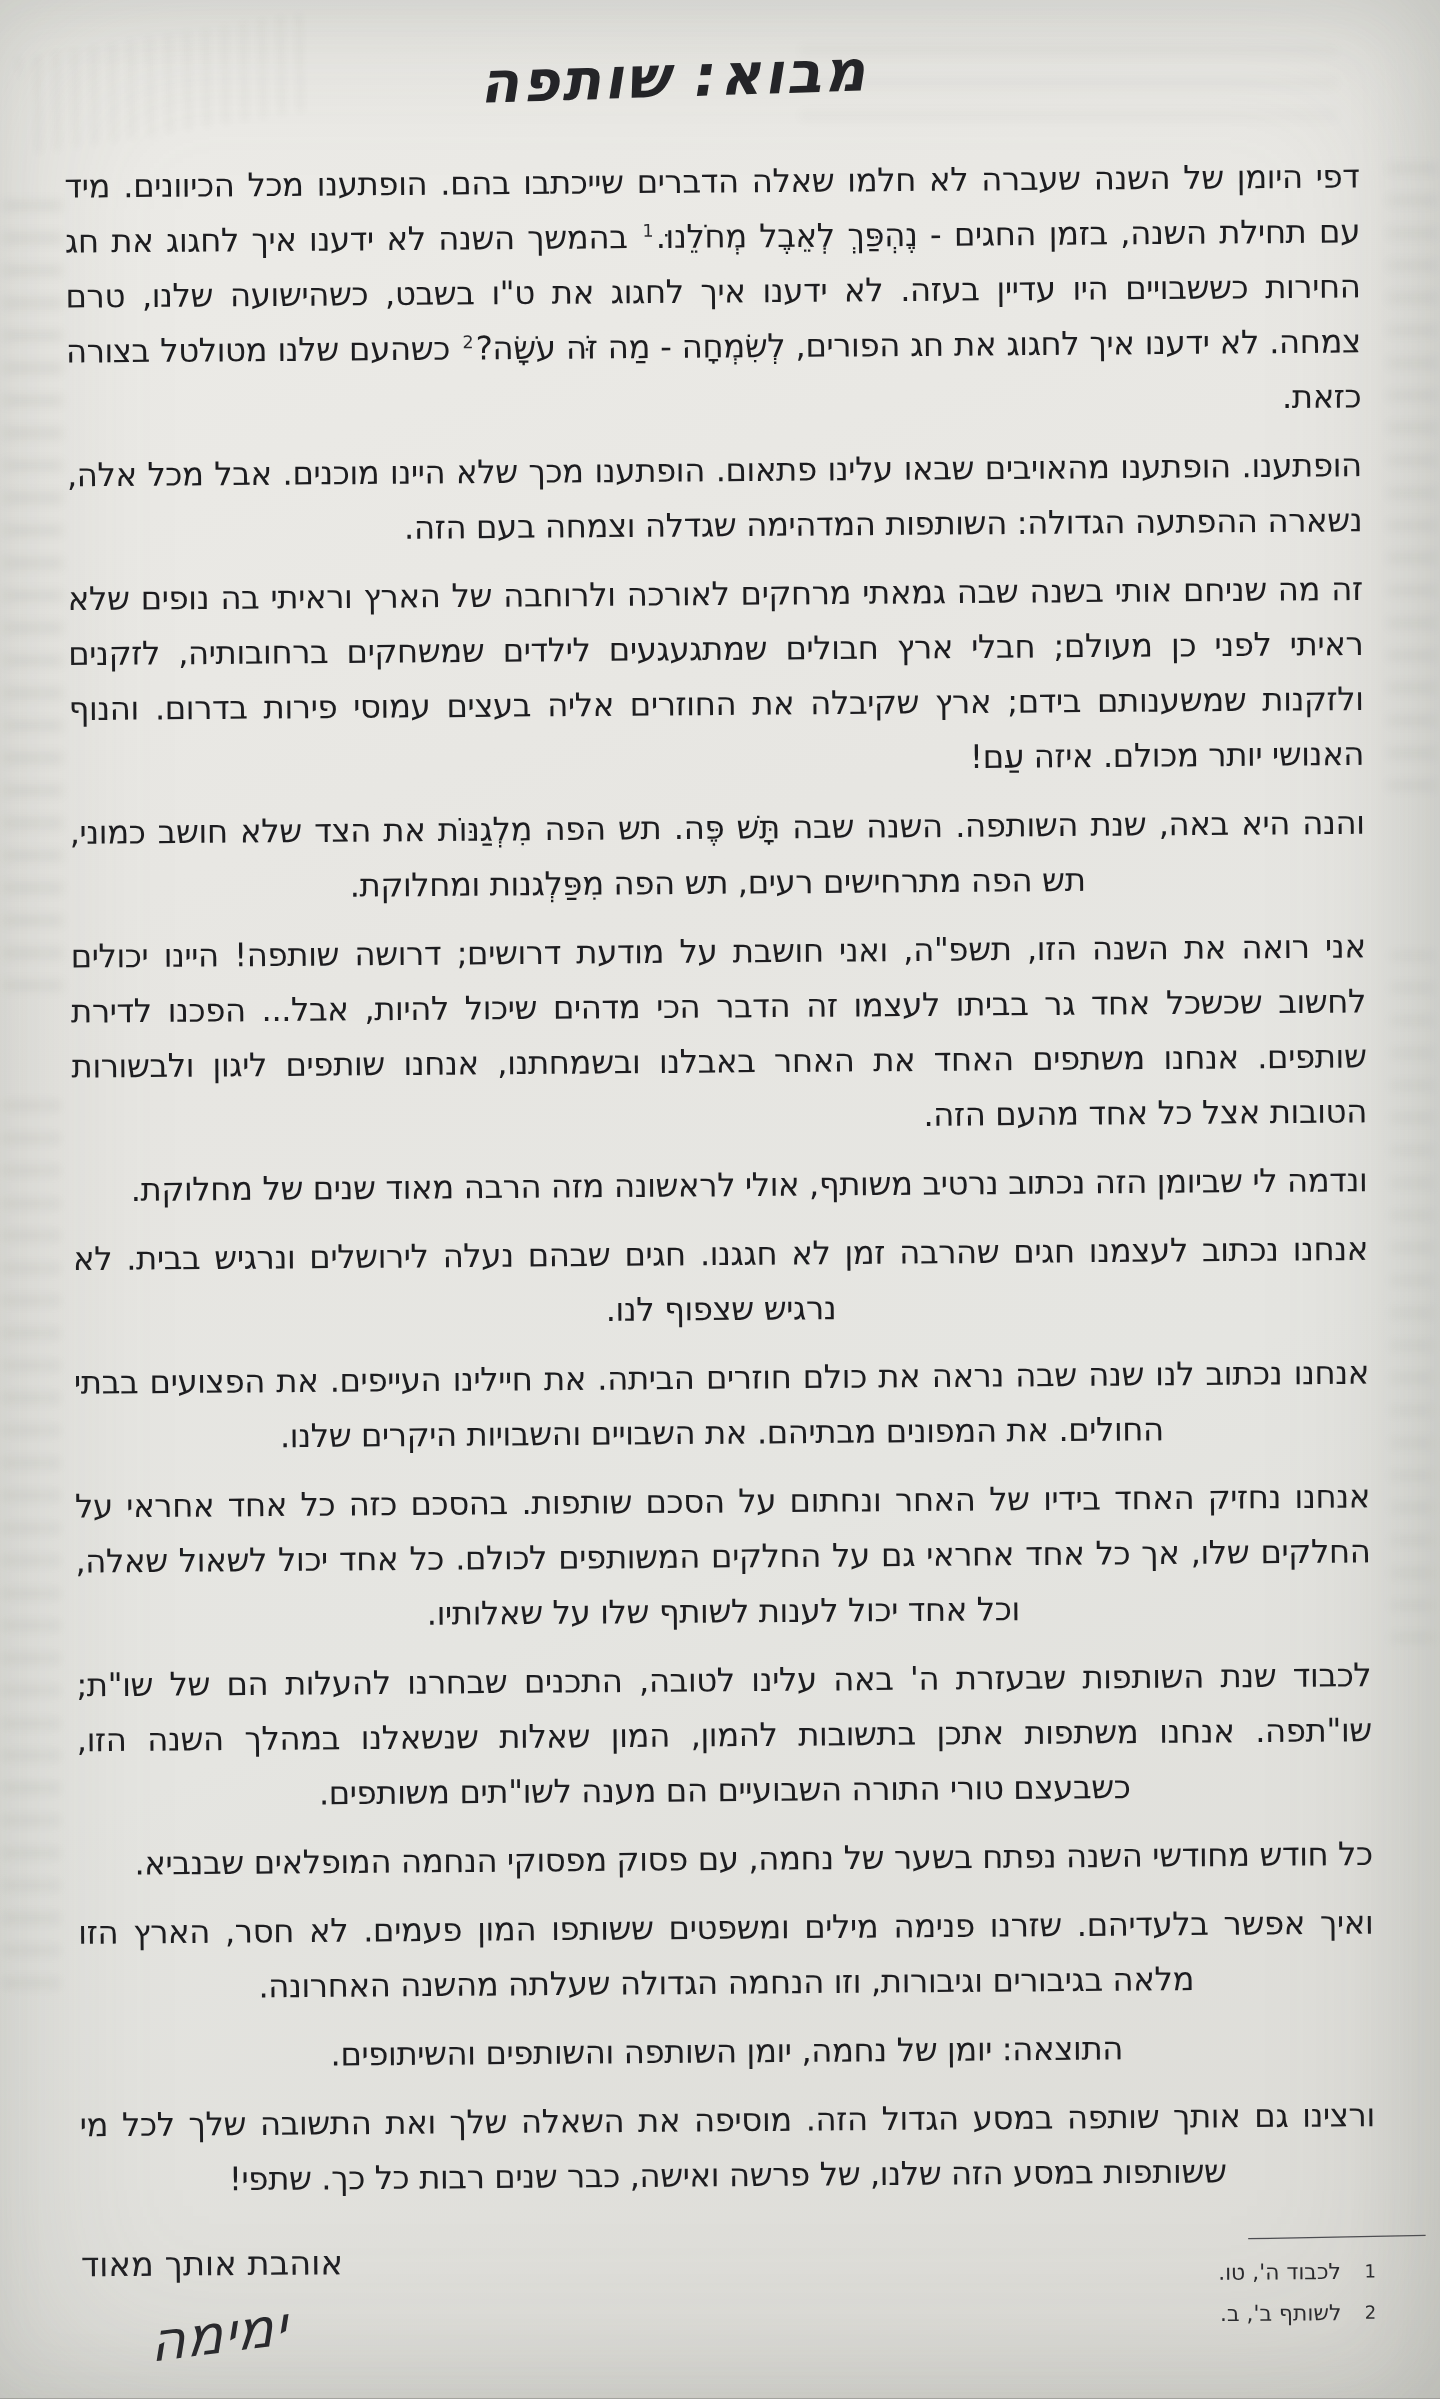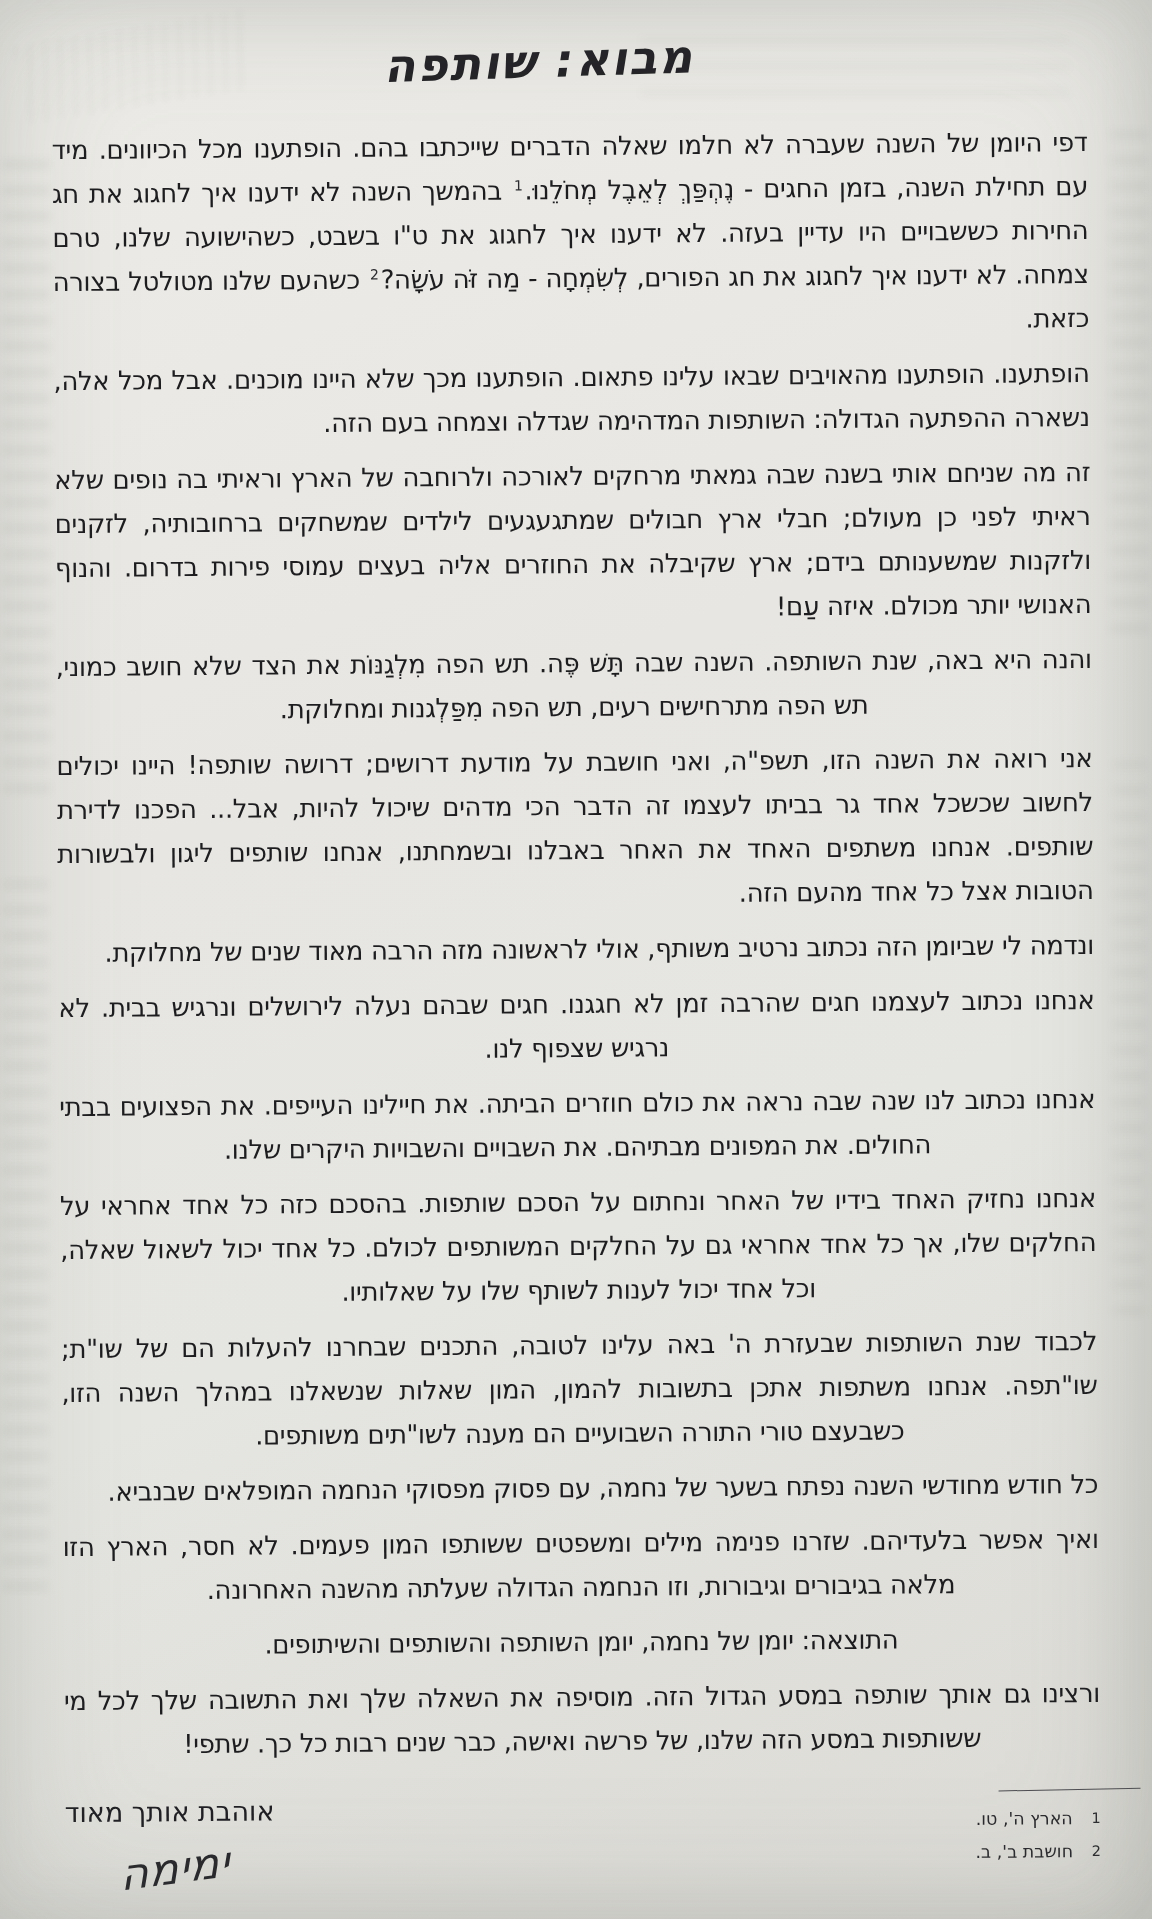--- a/index.html
+++ b/index.html
@@ -111,25 +111,25 @@
         <p class="para lc">ורצינו גם אותך שותפה במסע הגדול הזה. מוסיפה את השאלה שלך ואת התשובה שלך לכל מי ששותפות במסע הזה שלנו, של פרשה ואישה, כבר שנים רבות כל כך. שתפי!</p>
       </div>
 
     <div class="bottom">
 
       <div class="footnotes">
         <hr class="fn-rule">
         <div>
             <div class="fn">
               <span class="fn-num">1</span>
-              <span class="fn-text">הארץ ה', טו.</span>
+              <span class="fn-text">לכבוד ה', טו.</span>
             </div>
             <div class="fn">
               <span class="fn-num">2</span>
-              <span class="fn-text">חושבת ב', ב.</span>
+              <span class="fn-text">לשותף ב', ב.</span>
             </div>
           </div>
       </div>
 
       <div class="closing">
         <div>אוהבת אותך מאוד</div>
         <div class="signature">ימימה</div>
       </div>
 
     </div>

